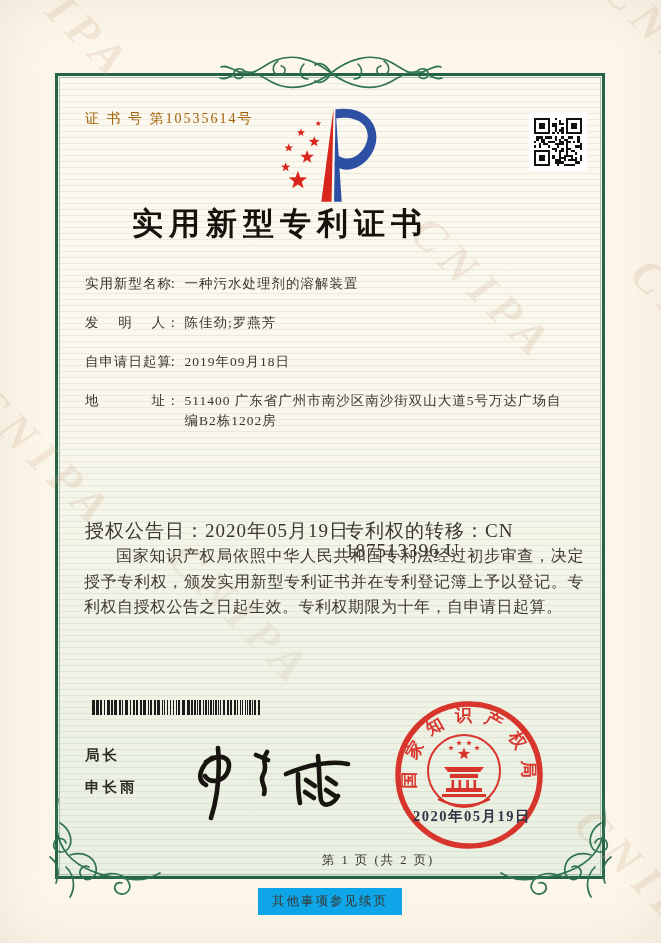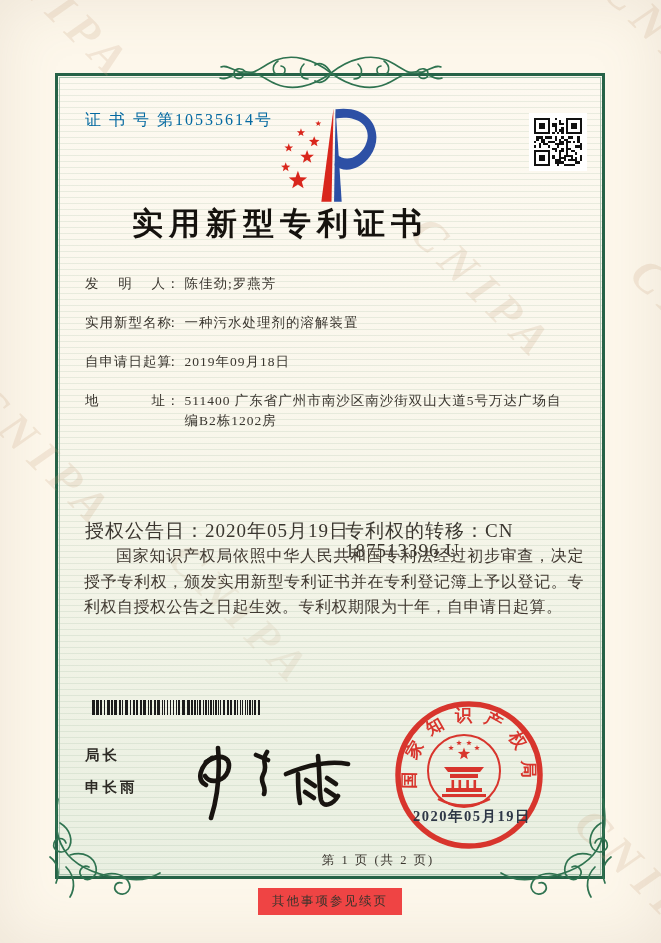--- a/index.html
+++ b/index.html
@@ -27,21 +27,21 @@
       linear-gradient(180deg,#fdf9f0 0%,#faf7ec 40%,#f1f3e6 70%,#e9efe1 100%);
   }
   .frame::after{
     content:""; position:absolute; inset:1px;
     border:1px solid #a6c2ae; pointer-events:none;
   }
   .orn{position:absolute; z-index:4; pointer-events:none;}
   
   .cert-no{
     position:absolute; z-index:3; left:85px; top:110px;
-    font-size:16px; letter-spacing:2px; color:#0369a1;
+    font-size:14px; letter-spacing:2px; color:#a16207;
   }
   .qr-box{
     position:absolute; z-index:3; left:529px; top:113px; width:58px; height:58px;
     background:#ffffff; display:flex; align-items:center; justify-content:center;
   }
   .logo{position:absolute; z-index:3; left:277px; top:96px;}
   .title{
     position:absolute; z-index:3; left:55px; top:203px; width:450px;
     text-align:center; font-size:31px; font-weight:700; letter-spacing:6px;
     color:#15120e;
@@ -62,21 +62,21 @@
   .director{position:absolute; z-index:3; left:85px; top:746px;
     font-family:"Liberation Sans","DejaVu Sans",sans-serif; font-weight:700;
     font-size:14.5px; letter-spacing:3px; color:#2e2b26;}
   .director div{margin-bottom:13px;font-family:Liberation Serif, serif;}
   .signature{position:absolute; z-index:4; left:150px; top:728px;}
   .seal{position:absolute; z-index:4; left:390px; top:698px;}
   .page-num{position:absolute; z-index:3; left:55px; top:852px; width:646px;
     text-align:center; font-size:12.5px; letter-spacing:2px; color:#3b362f;}
   .cont-note{
     position:absolute; z-index:3; left:330px; top:888px; transform:translateX(-50%);
-    background:#ef4444; padding:5px 14px; font-size:12.5px; letter-spacing:2px;
+    background:#0ea5e9; padding:5px 14px; font-size:12.5px; letter-spacing:2px;
     color:#3a342c; white-space:nowrap;
   }
 </style>
 </head>
 <body>
 
 <div class="page">
 
   <div class="wm" style="left:-30px; top:-18px;">CNIPA</div>
   <div class="wm" style="left:584px; top:20px;">CNIPA</div>
@@ -268,24 +268,24 @@
       </g>
     <path d="M57,13 C93,8 106,38 91,59 C81,73 65,76 56,68 L57.5,57 C68,66 80,60 86,49 C94,33 83,18 57,22 Z" fill="#2d50a5"></path>
     <polygon points="55,12 43,104 53,104" fill="#d9261c"></polygon>
     <polygon points="57,12 55.5,104 63,104" fill="#2d50a5"></polygon>
   </svg>
 
   <div class="title">实用新型专利证书</div>
 
   <div class="fields">
     <div class="frow">
-      <span class="lbl">发明人</span><span class="colon">：</span><span class="val">陈佳劲;罗燕芳</span>
+      <span class="lbl">实用新型名称</span><span class="colon">：</span><span class="val">一种污水处理剂的溶解装置</span>
     </div>
     <div class="frow">
-      <span class="lbl">实用新型名称</span><span class="colon">：</span><span class="val">一种污水处理剂的溶解装置</span>
+      <span class="lbl">发明人</span><span class="colon">：</span><span class="val">陈佳劲;罗燕芳</span>
     </div>
     <div class="frow">
       <span class="lbl">自申请日起算</span><span class="colon">：</span><span class="val">2019年09月18日</span>
     </div>
     <div class="frow">
       <span class="lbl">地址</span><span class="colon">：</span><span class="val">511400 广东省广州市南沙区南沙街双山大道5号万达广场自编B2栋1202房</span>
     </div>
   </div>
 
   <div class="grant">

